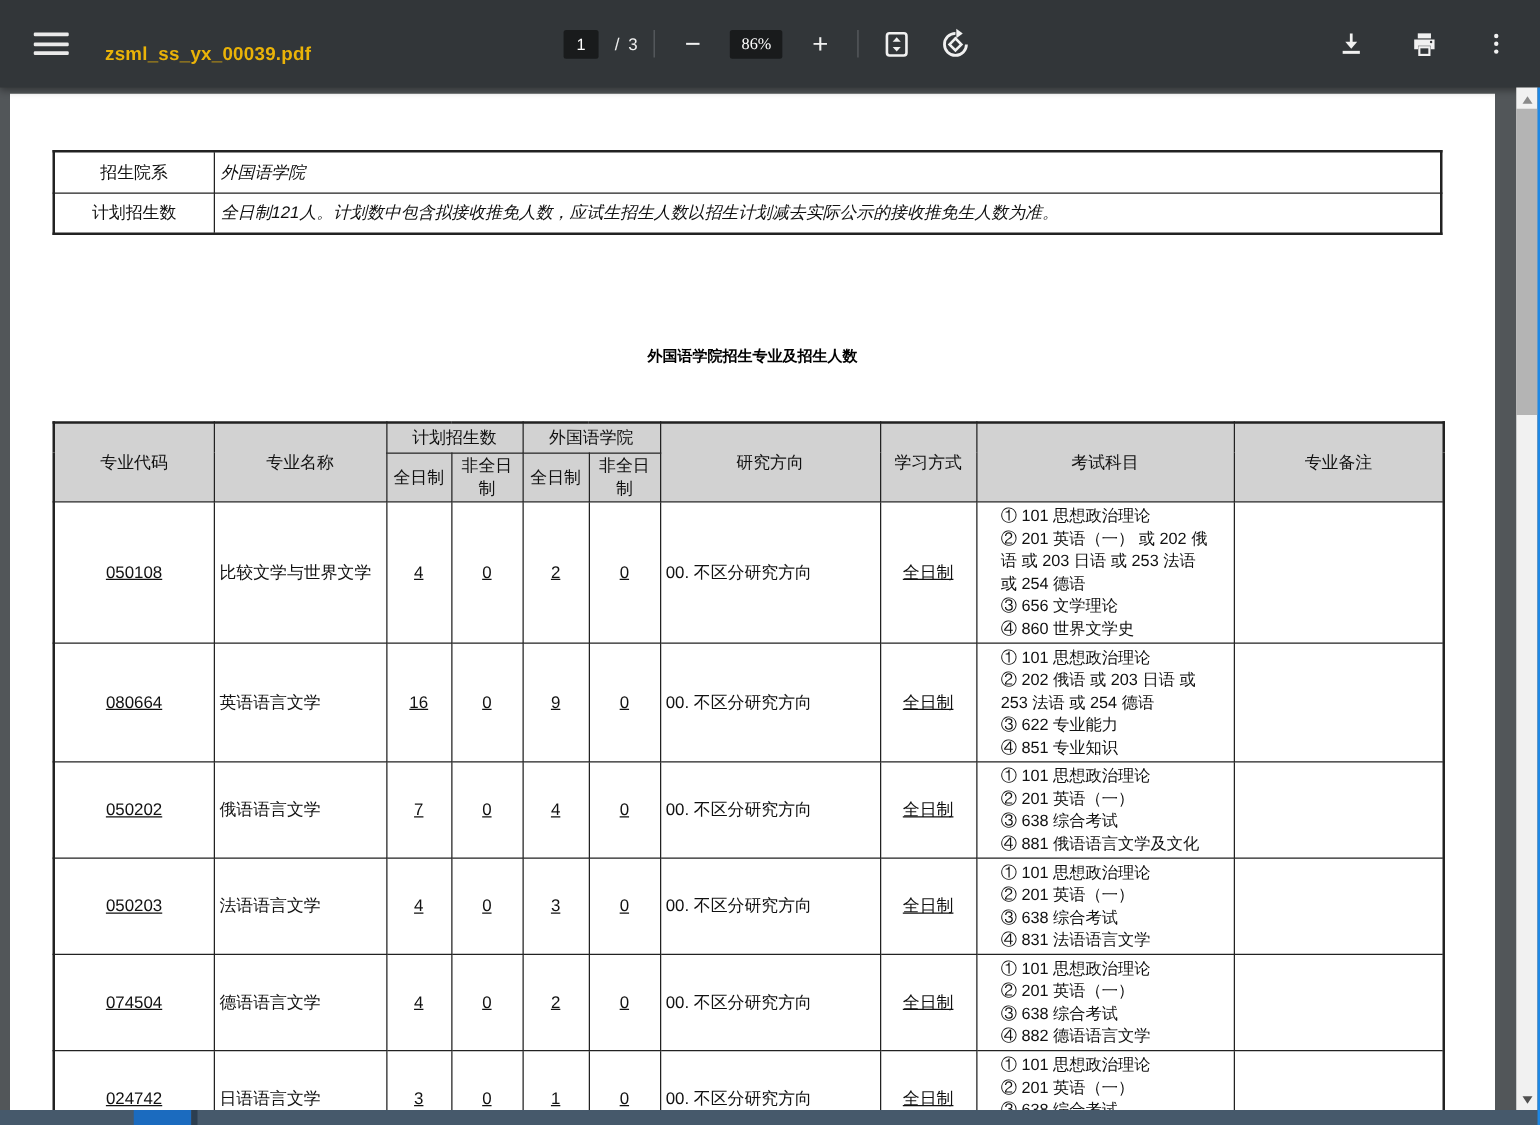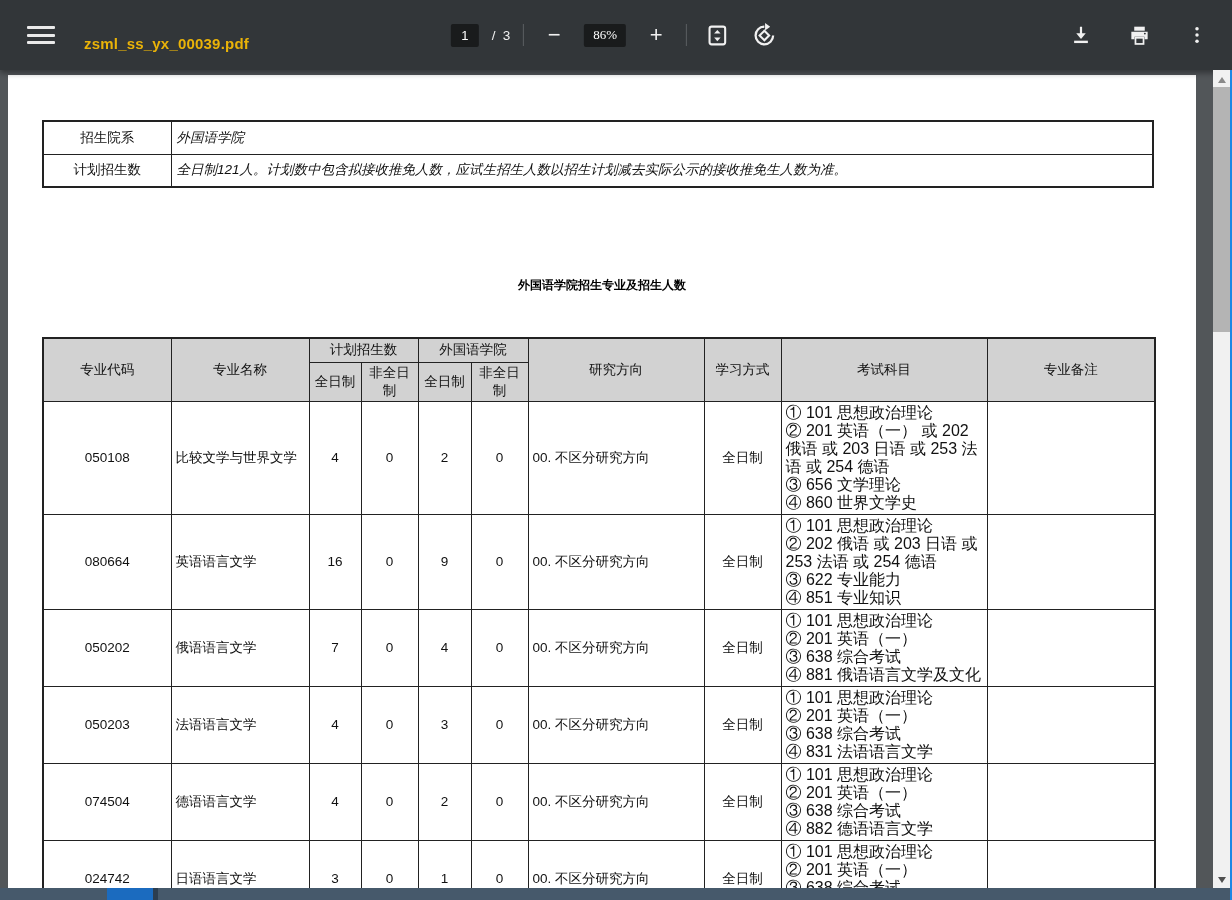--- a/index.html
+++ b/index.html
@@ -45,22 +45,22 @@
   .majors-table th,.majors-table td{border:1px solid #222;padding:1px 4px;}
   .majors-table thead th{background:#d2d2d2;font-weight:normal;text-align:center;padding:1px 2px;}
   .majors-table thead tr:nth-child(1){height:24px;}
   .majors-table thead tr:nth-child(2){height:22px;}
   .majors-table tbody tr:nth-child(1){height:94px;}
   .majors-table tbody tr:nth-child(2){height:88px;}
   .majors-table tbody tr:nth-child(3){height:73px;}
   .majors-table tbody tr:nth-child(4){height:73px;}
   .majors-table tbody tr:nth-child(5){height:73px;}
   .majors-table tbody tr:nth-child(6){height:74px;}
-  .majors-table td.c{text-align:center;}
-  .majors-table td.subjects{font-size:16px;line-height:18px;white-space:pre-line;vertical-align:middle;padding:2px 4px;}
+  .majors-table td.c{text-align:center;text-decoration:underline;}
+  .majors-table td.subjects{font-size:13px;line-height:18px;white-space:pre-line;vertical-align:middle;padding:2px 19px;}
 
   
   .v-scroll{position:absolute;top:70px;right:2px;width:17px;height:818px;background:#f1f1f1;z-index:7;}
   .v-arrow{position:absolute;left:0;width:17px;height:15px;display:flex;align-items:center;justify-content:center;cursor:pointer;}
   .v-arrow.up{top:2px;}
   .v-arrow.down{bottom:1px;}
   .tri{width:0;height:0;border-left:4.5px solid transparent;border-right:4.5px solid transparent;}
   .tri.up{border-bottom:6px solid #8a8a8a;}
   .tri.down{border-top:6px solid #505050;}
   .v-thumb{position:absolute;left:0;top:17px;width:17px;height:245px;background:#b4b4b4;cursor:pointer;}

